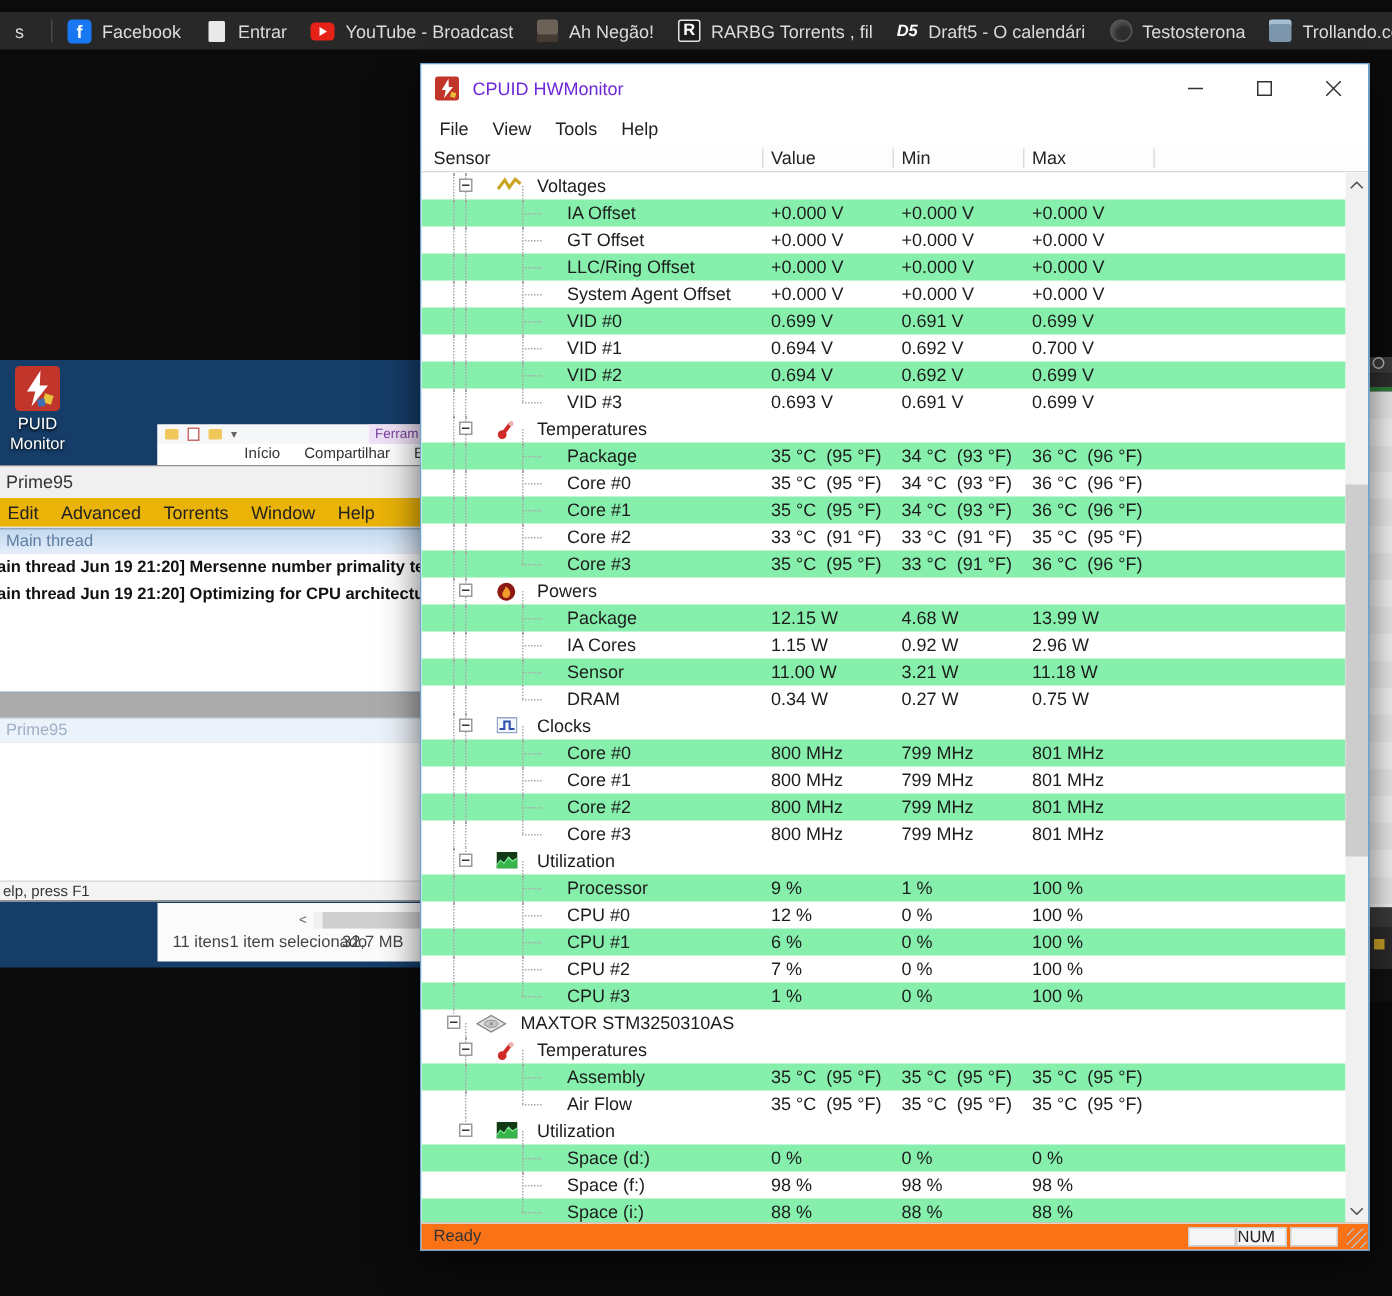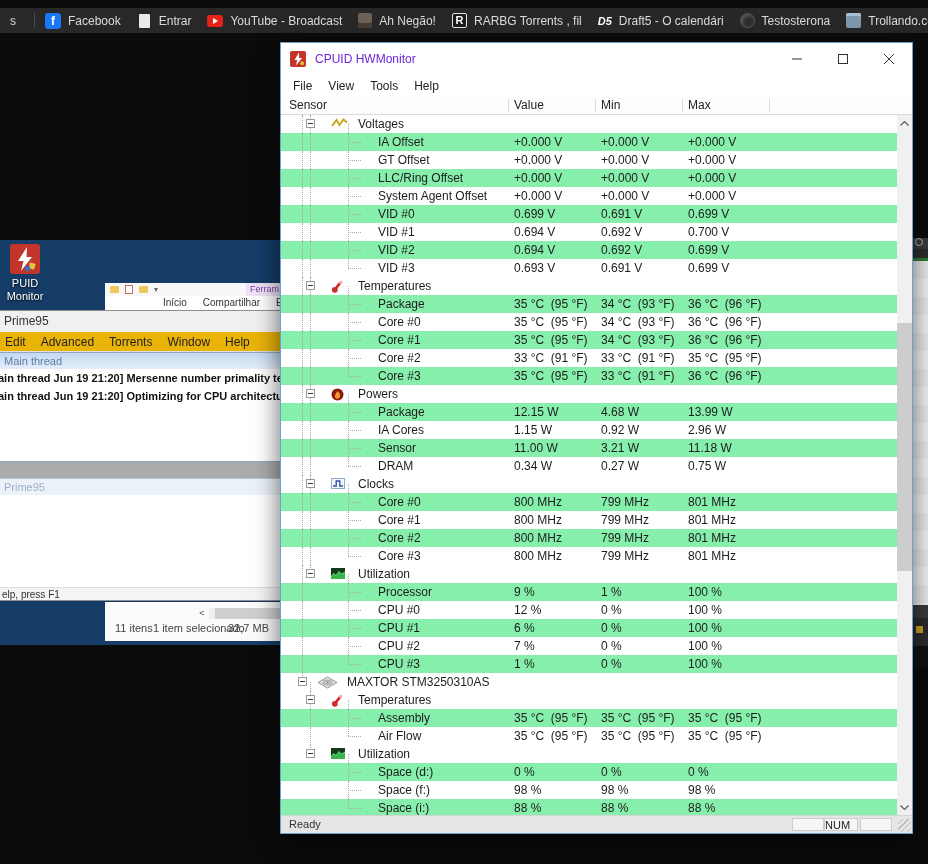--- a/index.html
+++ b/index.html
@@ -139,21 +139,21 @@
   .tl{position:absolute;width:0;border-left:1px dotted #a9a9a9;}
   .tl.t1{left:21px;} .tl.t2{left:29px;} .tl.t3{left:67px;}
   .tl.full{top:0;bottom:0;} .tl.half-top{top:0;height:9px;} .tl.half-bottom{top:9px;bottom:0;}
   .th{position:absolute;left:67px;width:13px;top:9px;border-top:1px dotted #a9a9a9;}
 
   .hwm-scroll{position:absolute;right:0;top:0;bottom:0;width:15px;background:#f0f0f0;}
   .sc-arrow{position:absolute;left:0;width:15px;height:16px;display:flex;align-items:center;justify-content:center;}
   .sc-up{top:0;} .sc-down{bottom:0;}
   .sc-thumb{position:absolute;left:0;top:208px;width:15px;height:248px;background:#cdcdcd;}
 
-  .hwm-statusbar{height:18px;flex:none;position:relative;background:#e5e5e5;border-top:1px solid #d4d4d4;
+  .hwm-statusbar{height:18px;flex:none;position:relative;background:#f97316;border-top:1px solid #d4d4d4;
                  font-size:11px;color:#333;}
   .st-ready{position:absolute;left:8px;top:0;line-height:17px;}
   .st-pane{position:absolute;top:2px;height:13px;border:1px solid #cdcdcd;background:#f6f6f6;}
   .st-p1{right:88px;width:32px;}
   .st-num{right:54px;width:34px;line-height:12px;color:#222;}
   .st-p2{right:20px;width:32px;}
   .st-grip{position:absolute;right:1px;bottom:1px;width:13px;height:13px;
            background:repeating-linear-gradient(135deg,transparent 0 3px,#b9b9b9 3px 4px);}
 </style>
 </head>

